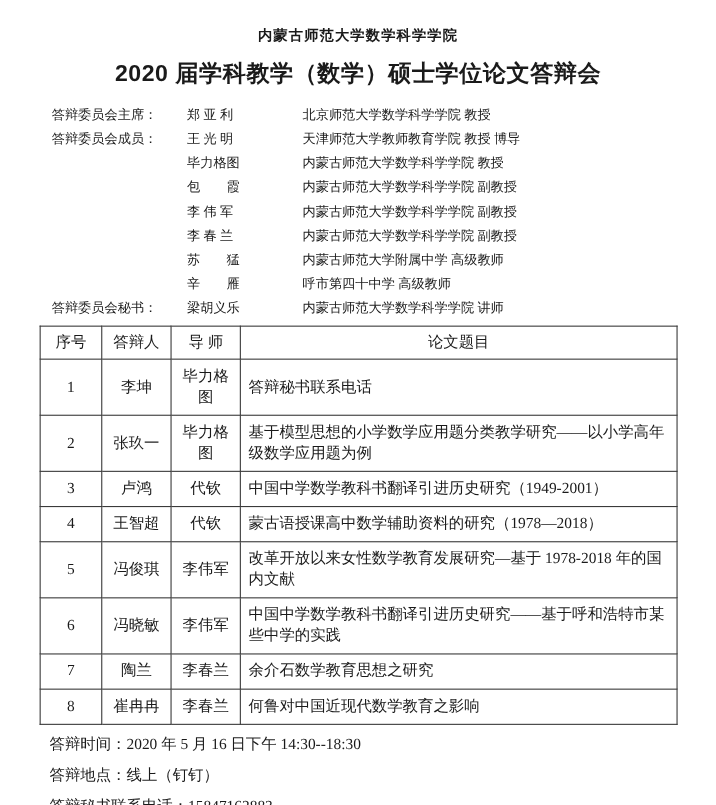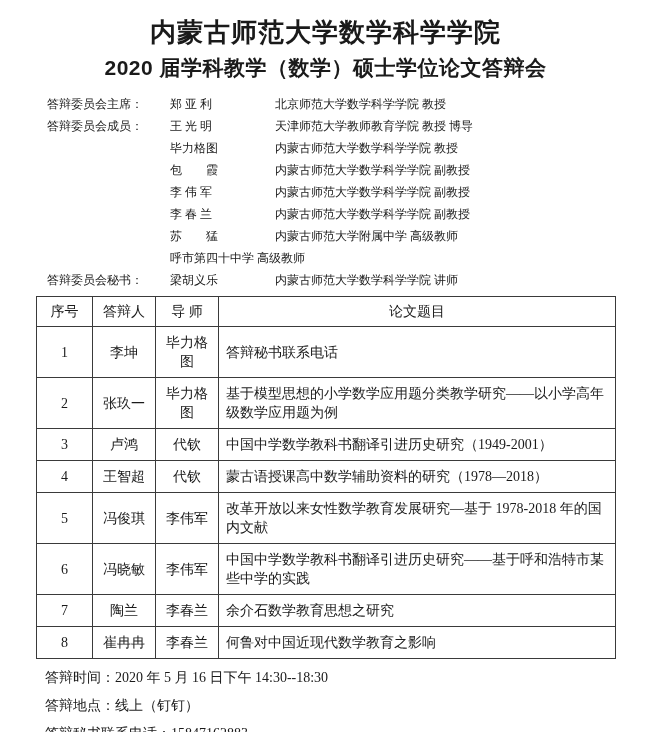--- a/index.html
+++ b/index.html
@@ -14,21 +14,21 @@
     background: #ffffff;
     color: #1a1a1a;
     font-family: "Liberation Serif", "DejaVu Serif", serif;
     overflow: hidden;
   }
   .title1 {
     margin: 20px 0 0;
     text-align: center;
     font-family: "Liberation Sans", "DejaVu Sans", sans-serif;
     font-weight: bold;
-    font-size: 26px;
+    font-size: 13px;
     line-height: 24px;
     letter-spacing: 1px;
   }
   .title2 {
     margin: 11px 0 0;
     text-align: center;
     font-family: "Liberation Sans", "DejaVu Sans", sans-serif;
     font-weight: bold;
     font-size: 21px;
     line-height: 26px;
@@ -120,20 +120,21 @@
       <span class="c-name">李 春 兰</span>
       <span class="c-aff">内蒙古师范大学数学科学学院 副教授</span>
     </div>
     <div class="c-row">
       <span class="c-label"></span>
       <span class="c-name">苏　　猛</span>
       <span class="c-aff">内蒙古师范大学附属中学 高级教师</span>
     </div>
     <div class="c-row">
       <span class="c-label"></span>
+      <span class="c-name">辛　　雁</span>
       <span class="c-aff">呼市第四十中学 高级教师</span>
     </div>
     <div class="c-row">
       <span class="c-label">答辩委员会秘书：</span>
       <span class="c-name">梁胡义乐</span>
       <span class="c-aff">内蒙古师范大学数学科学学院 讲师</span>
     </div>
   </div>
 
   <table class="schedule">

